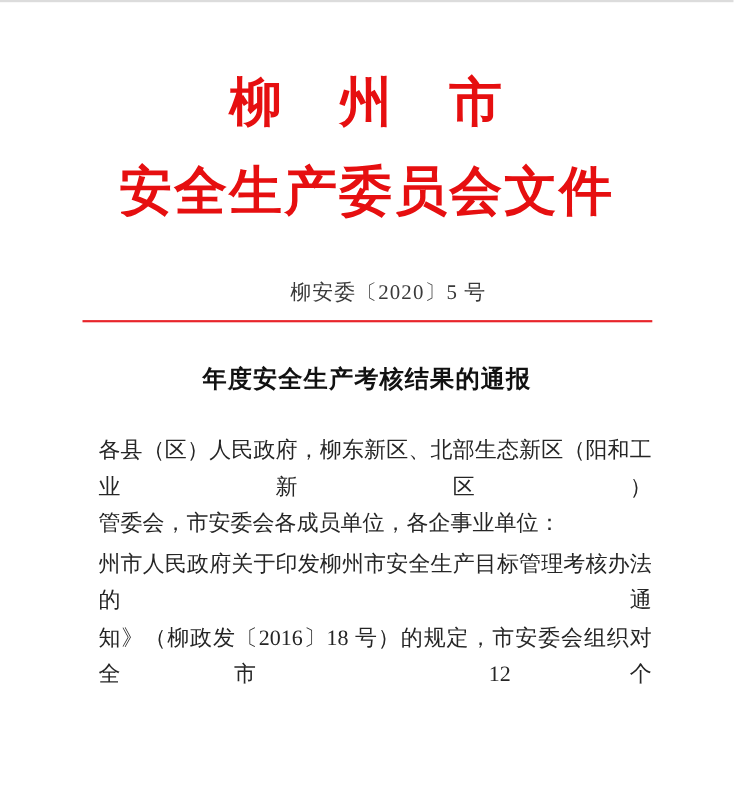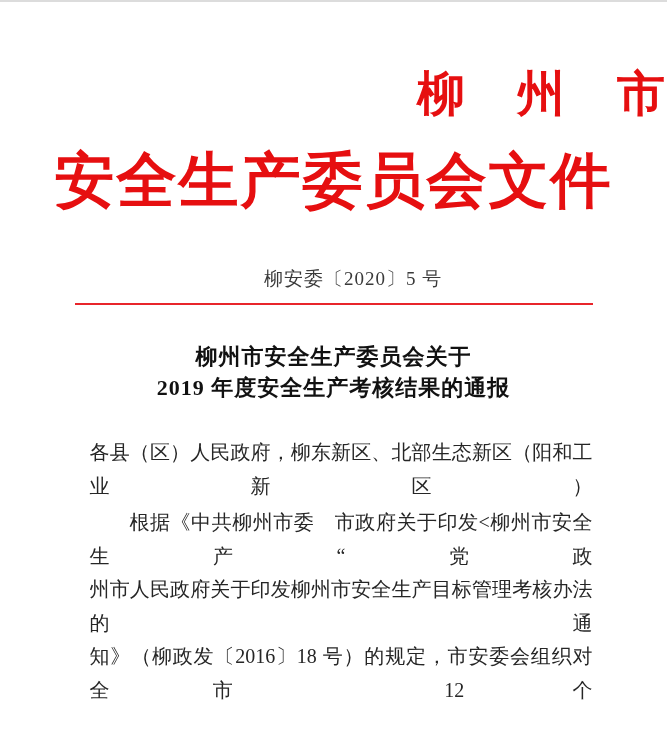--- a/index.html
+++ b/index.html
@@ -21,25 +21,24 @@
     margin-top: 68px;
     text-align: center;
     color: #e60f10;
     font-weight: bold;
   }
   .org-line1 {
     font-size: 48px;
     line-height: 1;
     letter-spacing: 2px;
     white-space: pre;
-    text-align: right;
   }
   .org-line2 {
     margin-top: 33px;
-    font-size: 60px;
+    font-size: 48px;
     line-height: 1;
     letter-spacing: 2px;
     white-space: pre;
   }
   .doc-number {
     margin-top: 57px;
     text-align: center;
     font-size: 19px;
     line-height: 22px;
     color: #3a3a3a;
@@ -91,32 +90,31 @@
   <div class="letterhead">
     <div class="org-line1">柳　州　市</div>
     <div class="org-line2">安全生产委员会文件</div>
   </div>
 
   <div class="doc-number">柳安委〔2020〕5 号</div>
 
   <div class="red-rule"></div>
 
   <div class="doc-title">
-    <div>柳州市安全生产委员会关于</div>
-    <div>2019 年度安全生产考核结果的通报</div>
+    <div>年度安全生产考核结果的通报</div>
   </div>
 
   <div class="body-block">
 
     <div class="para1">
       <div class="body-line">各县（区）人民政府，柳东新区、北部生态新区（阳和工业新区）</div>
+      <div class="body-line last-line">管委会，市安委会各成员单位，各企事业单位：</div>
     </div>
 
     <div class="para2">
-      <div class="body-line indent">根据《中共柳州市委　市政府关于印发&lt;柳州市安全生产“党政</div>
       <div class="body-line">州市人民政府关于印发柳州市安全生产目标管理考核办法的通</div>
       <div class="body-line">知》（柳政发〔2016〕18 号）的规定，市安委会组织对全市 12 个</div>
 
     </div>
 
   </div>
 
 </div>
 
 </body></html>

